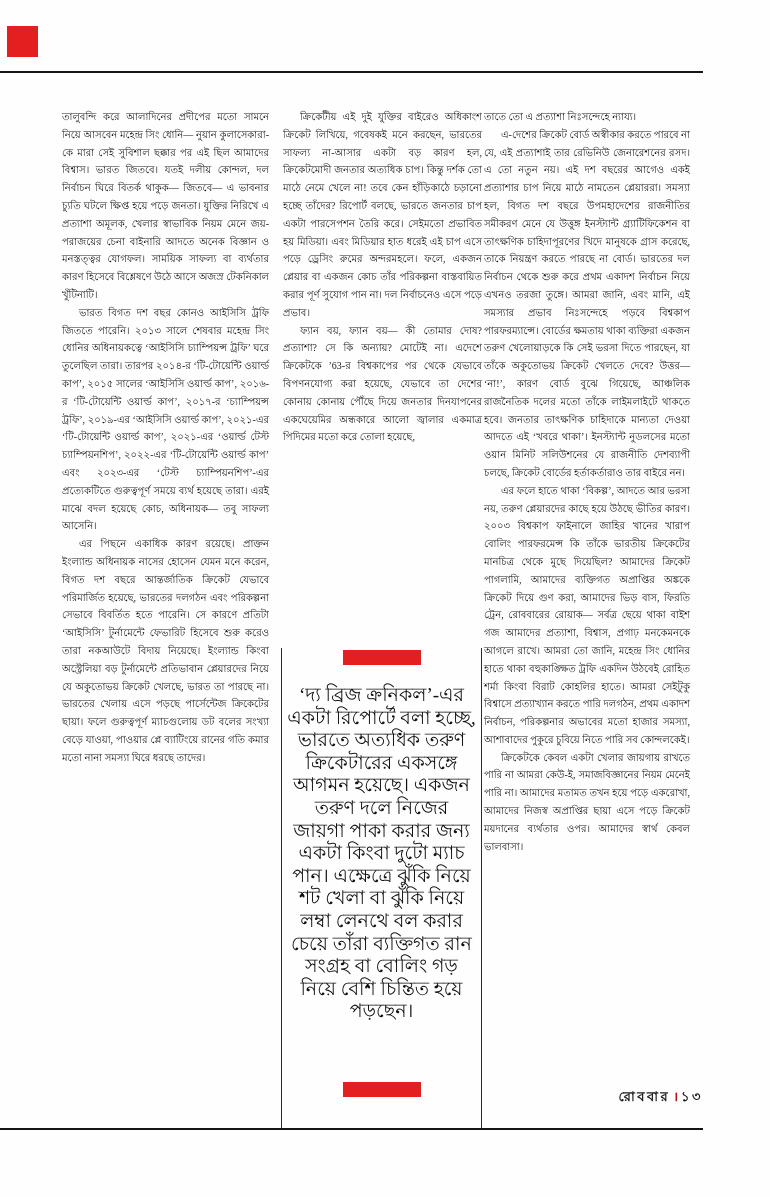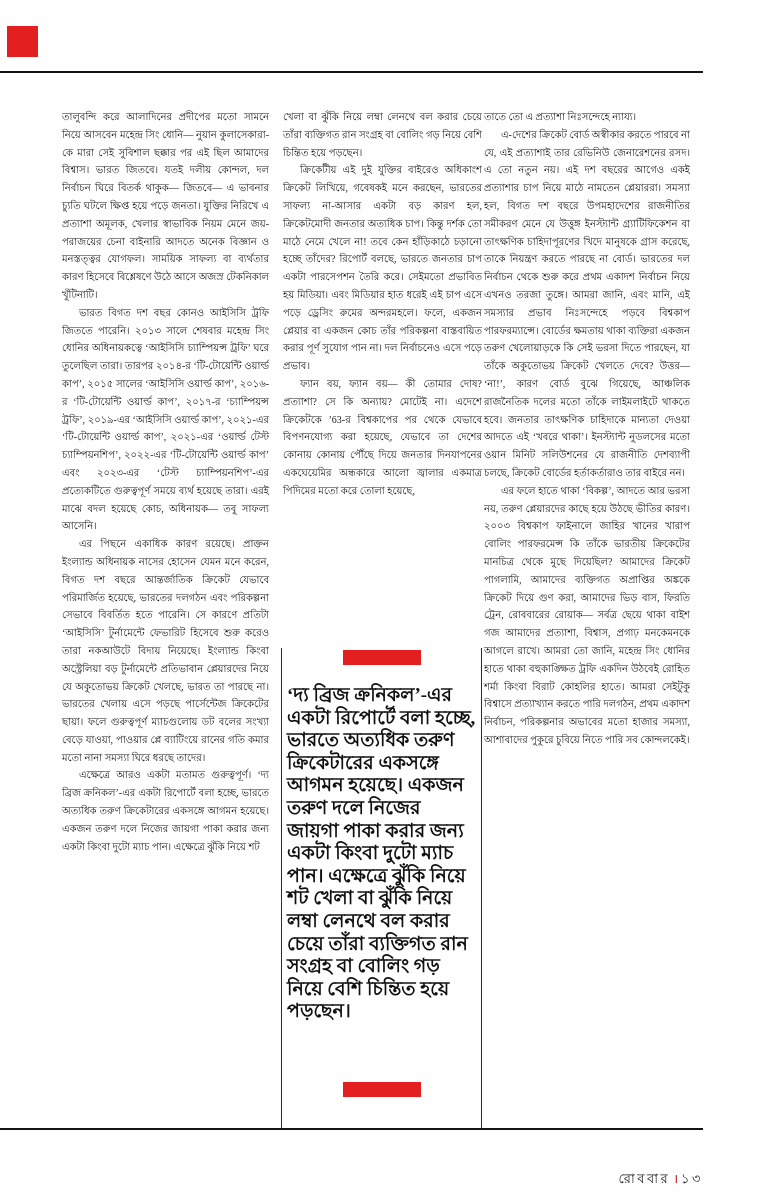--- a/index.html
+++ b/index.html
@@ -35,62 +35,62 @@
   }
   .pq-bar{
     position:absolute;left:50%;transform:translateX(-50%);
     width:78px;height:15px;background:#e41f1f;
   }
   .pq-bar-top{top:2px;}
   .pq-bar-bottom{top:434px;}
   .pq-text{
     position:absolute;left:0;right:0;top:36px;
     padding:0 5px;
-    font-weight:bold;font-size:19px;line-height:22.6px;
-    color:#101010;
+    font-weight:normal;font-size:19px;line-height:22.6px;
+    text-align:center;color:#101010;
   }
   .footer{
-    position:absolute;top:1169px;right:67px;
+    position:absolute;top:1087px;right:67px;
     font-size:13px;letter-spacing:2.5px;color:#1c1c1c;
     white-space:nowrap;
+    font-weight:bold;
   }
   .footer .danda{color:#b5121b;margin:0 3px;letter-spacing:0;}
 </style>
 </head>
 <body>
 
 <div class="page">
 
   <div class="corner-marker"></div>
 
   <div class="rule top-rule"></div>
 
   <div class="col col1">
     <p>তালুবন্দি করে আলাদিনের প্রদীপের মতো সামনে নিয়ে আসবেন মহেন্দ্র সিং ধোনি— নুয়ান কুলাসেকারা-কে মারা সেই সুবিশাল ছক্কার পর এই ছিল আমাদের বিশ্বাস। ভারত জিতবে। যতই দলীয় কোন্দল, দল নির্বাচন ঘিরে বিতর্ক থাকুক— জিতবে— এ ভাবনার চ্যুতি ঘটলে ক্ষিপ্ত হয়ে পড়ে জনতা। যুক্তির নিরিখে এ প্রত্যাশা অমূলক, খেলার স্বাভাবিক নিয়ম মেনে জয়-পরাজয়ের চেনা বাইনারি আদতে অনেক বিজ্ঞান ও মনস্তত্ত্বর যোগফল। সাময়িক সাফল্য বা ব্যর্থতার কারণ হিসেবে বিশ্লেষণে উঠে আসে অজস্র টেকনিকাল খুঁটিনাটি।</p>
     <p class="indent">ভারত বিগত দশ বছর কোনও আইসিসি ট্রফি জিততে পারেনি। ২০১৩ সালে শেষবার মহেন্দ্র সিং ধোনির অধিনায়কত্বে ‘আইসিসি চ্যাম্পিয়ন্স ট্রফি’ ঘরে তুলেছিল তারা। তারপর ২০১৪-র ‘টি-টোয়েন্টি ওয়ার্ল্ড কাপ’, ২০১৫ সালের ‘আইসিসি ওয়ার্ল্ড কাপ’, ২০১৬-র ‘টি-টোয়েন্টি ওয়ার্ল্ড কাপ’, ২০১৭-র ‘চ্যাম্পিয়ন্স ট্রফি’, ২০১৯-এর ‘আইসিসি ওয়ার্ল্ড কাপ’, ২০২১-এর ‘টি-টোয়েন্টি ওয়ার্ল্ড কাপ’, ২০২১-এর ‘ওয়ার্ল্ড টেস্ট চ্যাম্পিয়নশিপ’, ২০২২-এর ‘টি-টোয়েন্টি ওয়ার্ল্ড কাপ’ এবং ২০২৩-এর ‘টেস্ট চ্যাম্পিয়নশিপ’-এর প্রত্যেকটিতে গুরুত্বপূর্ণ সময়ে ব্যর্থ হয়েছে তারা। এরই মাঝে বদল হয়েছে কোচ, অধিনায়ক— তবু সাফল্য আসেনি।</p>
     <p class="indent">এর পিছনে একাধিক কারণ রয়েছে। প্রাক্তন ইংল্যান্ড অধিনায়ক নাসের হোসেন যেমন মনে করেন, বিগত দশ বছরে আন্তর্জাতিক ক্রিকেট যেভাবে পরিমার্জিত হয়েছে, ভারতের দলগঠন এবং পরিকল্পনা সেভাবে বিবর্তিত হতে পারেনি। সে কারণে প্রতিটা ‘আইসিসি’ টুর্নামেন্টে ফেভারিট হিসেবে শুরু করেও তারা নকআউটে বিদায় নিয়েছে। ইংল্যান্ড কিংবা অস্ট্রেলিয়া বড় টুর্নামেন্টে প্রতিভাবান প্লেয়ারদের নিয়ে যে অকুতোভয় ক্রিকেট খেলছে, ভারত তা পারছে না। ভারতের খেলায় এসে পড়ছে পার্সেন্টেজ ক্রিকেটের ছায়া। ফলে গুরুত্বপূর্ণ ম্যাচগুলোয় ডট বলের সংখ্যা বেড়ে যাওয়া, পাওয়ার প্লে ব্যাটিংয়ে রানের গতি কমার মতো নানা সমস্যা ঘিরে ধরছে তাদের।</p>
-    <p class="indent">এক্ষেত্রে আরও একটা মতামত গুরুত্বপূর্ণ। ‘দ্য ব্রিজ ক্রনিকল’-এর একটা রিপোর্টে বলা হচ্ছে, ভারতে অত্যধিক তরুণ ক্রিকেটারের একসঙ্গে আগমন হয়েছে। একজন তরুণ দলে নিজের জায়গা পাকা করার জন্য একটা কিংবা দুটো ম্যাচ পান। এক্ষেত্রে ঝুঁকি নিয়ে শট</p>
   </div>
 
   <div class="col col2">
-    <p>খেলা বা ঝুঁকি নিয়ে লম্বা লেনথে বল করার চেয়ে তাঁরা ব্যক্তিগত রান সংগ্রহ বা বোলিং গড় নিয়ে বেশি চিন্তিত হয়ে পড়ছেন।</p>
     <p class="indent">ক্রিকেটীয় এই দুই যুক্তির বাইরেও অধিকাংশ ক্রিকেট লিখিয়ে, গবেষকই মনে করছেন, ভারতের সাফল্য না-আসার একটা বড় কারণ হল, ক্রিকেটমোদী জনতার অত্যধিক চাপ। কিন্তু দর্শক তো মাঠে নেমে খেলে না! তবে কেন হাঁড়িকাঠে চড়ানো হচ্ছে তাঁদের? রিপোর্ট বলছে, ভারতে জনতার চাপ একটা পারসেপশন তৈরি করে। সেইমতো প্রভাবিত হয় মিডিয়া। এবং মিডিয়ার হাত ধরেই এই চাপ এসে পড়ে ড্রেসিং রুমের অন্দরমহলে। ফলে, একজন প্লেয়ার বা একজন কোচ তাঁর পরিকল্পনা বাস্তবায়িত করার পূর্ণ সুযোগ পান না। দল নির্বাচনেও এসে পড়ে প্রভাব।</p>
     <p class="indent">ফ্যান বয়, ফ্যান বয়— কী তোমার দোষ? প্রত্যাশা? সে কি অন্যায়? মোটেই না। এদেশে ক্রিকেটকে ’63-র বিশ্বকাপের পর থেকে যেভাবে বিপণনযোগ্য করা হয়েছে, যেভাবে তা দেশের কোনায় কোনায় পৌঁছে দিয়ে জনতার দিনযাপনের একঘেয়েমির অন্ধকারে আলো জ্বালার একমাত্র পিদিমের মতো করে তোলা হয়েছে,</p>
   </div>
 
   <div class="pullquote">
     <div class="pq-bar pq-bar-top"></div>
     <div class="pq-text">‘দ্য ব্রিজ ক্রনিকল’-এর একটা রিপোর্টে বলা হচ্ছে, ভারতে অত্যধিক তরুণ ক্রিকেটারের একসঙ্গে আগমন হয়েছে। একজন তরুণ দলে নিজের জায়গা পাকা করার জন্য একটা কিংবা দুটো ম্যাচ পান। এক্ষেত্রে ঝুঁকি নিয়ে শট খেলা বা ঝুঁকি নিয়ে লম্বা লেনথে বল করার চেয়ে তাঁরা ব্যক্তিগত রান সংগ্রহ বা বোলিং গড় নিয়ে বেশি চিন্তিত হয়ে পড়ছেন।</div>
     <div class="pq-bar pq-bar-bottom"></div>
   </div>
 
   <div class="col col3">
     <p>তাতে তো এ প্রত্যাশা নিঃসন্দেহে ন্যায্য।</p>
     <p class="indent">এ-দেশের ক্রিকেট বোর্ড অস্বীকার করতে পারবে না যে, এই প্রত্যাশাই তার রেভিনিউ জেনারেশনের রসদ। এ তো নতুন নয়। এই দশ বছরের আগেও একই প্রত্যাশার চাপ নিয়ে মাঠে নামতেন প্লেয়াররা। সমস্যা হল, বিগত দশ বছরে উপমহাদেশের রাজনীতির সমীকরণ মেনে যে উত্তুঙ্গ ইনস্ট্যান্ট গ্র্যাটিফিকেশন বা তাৎক্ষণিক চাহিদাপূরণের খিদে মানুষকে গ্রাস করেছে, তাকে নিয়ন্ত্রণ করতে পারছে না বোর্ড। ভারতের দল নির্বাচন থেকে শুরু করে প্রথম একাদশ নির্বাচন নিয়ে এখনও তরজা তুঙ্গে। আমরা জানি, এবং মানি, এই সমস্যার প্রভাব নিঃসন্দেহে পড়বে বিশ্বকাপ পারফরম্যান্সে। বোর্ডের ক্ষমতায় থাকা ব্যক্তিরা একজন তরুণ খেলোয়াড়কে কি সেই ভরসা দিতে পারছেন, যা তাঁকে অকুতোভয় ক্রিকেট খেলতে দেবে? উত্তর— ‘না!’, কারণ বোর্ড বুঝে গিয়েছে, আঞ্চলিক রাজনৈতিক দলের মতো তাঁকে লাইমলাইটে থাকতে হবে। জনতার তাৎক্ষণিক চাহিদাকে মান্যতা দেওয়া আদতে এই ‘খবরে থাকা’। ইনস্ট্যান্ট নুডলসের মতো ওয়ান মিনিট সলিউশনের যে রাজনীতি দেশব্যাপী চলছে, ক্রিকেট বোর্ডের হর্তাকর্তারাও তার বাইরে নন।</p>
     <p class="indent">এর ফলে হাতে থাকা ‘বিকল্প’, আদতে আর ভরসা নয়, তরুণ প্লেয়ারদের কাছে হয়ে উঠছে ভীতির কারণ। ২০০৩ বিশ্বকাপ ফাইনালে জাহির খানের খারাপ বোলিং পারফরমেন্স কি তাঁকে ভারতীয় ক্রিকেটের মানচিত্র থেকে মুছে দিয়েছিল? আমাদের ক্রিকেট পাগলামি, আমাদের ব্যক্তিগত অপ্রাপ্তির অঙ্ককে ক্রিকেট দিয়ে গুণ করা, আমাদের ভিড় বাস, ফিরতি ট্রেন, রোববারের রোয়াক— সর্বত্র ছেয়ে থাকা বাইশ গজ আমাদের প্রত্যাশা, বিশ্বাস, প্রগাঢ় মনকেমনকে আগলে রাখে। আমরা তো জানি, মহেন্দ্র সিং ধোনির হাতে থাকা বহুকাঙ্ক্ষিত ট্রফি একদিন উঠবেই রোহিত শর্মা কিংবা বিরাট কোহলির হাতে। আমরা সেইটুকু বিশ্বাসে প্রত্যাখ্যান করতে পারি দলগঠন, প্রথম একাদশ নির্বাচন, পরিকল্পনার অভাবের মতো হাজার সমস্যা, আশাবাদের পুকুরে চুবিয়ে নিতে পারি সব কোন্দলকেই।</p>
+    <p class="indent">ক্রিকেটকে কেবল একটা খেলার জায়গায় রাখতে পারি না আমরা কেউ-ই, সমাজবিজ্ঞানের নিয়ম মেনেই পারি না। আমাদের মতামত তখন হয়ে পড়ে একরোখা, আমাদের নিজস্ব অপ্রাপ্তির ছায়া এসে পড়ে ক্রিকেট ময়দানের ব্যর্থতার ওপর। আমাদের স্বার্থ কেবল ভালবাসা।</p>
   </div>
 
   <div class="rule bottom-rule"></div>
 
   <div class="footer">
     <span>রোববার</span><span class="danda">।</span><span>১৩</span>
   </div>
 
 </div>
 

